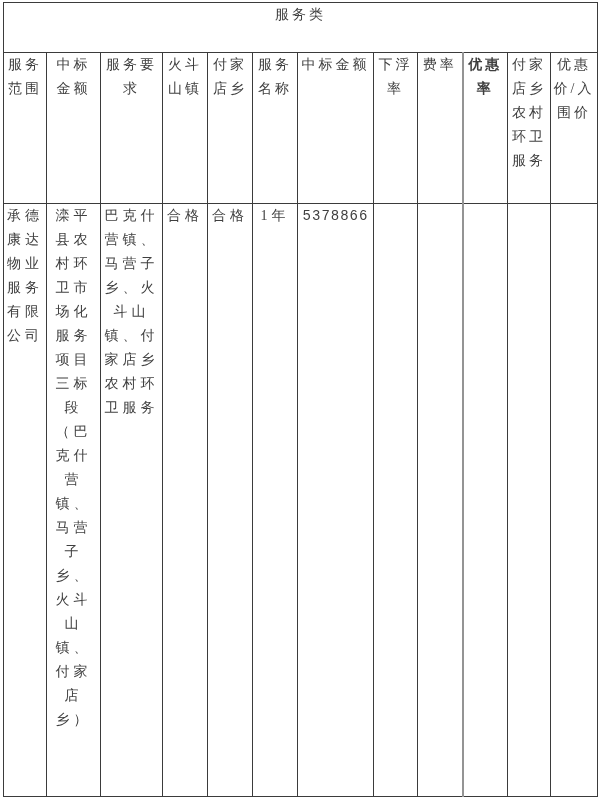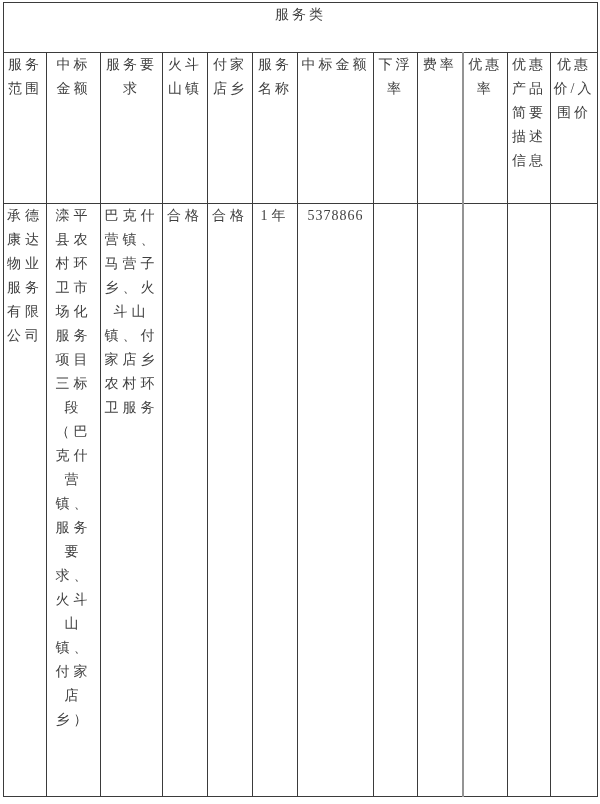--- a/index.html
+++ b/index.html
@@ -44,27 +44,28 @@
     padding-top: 6px;
     letter-spacing: 3px;
   }
   .data-cell {
     padding-top: 8px;
     letter-spacing: 4px;
   }
   .num-cell {
     padding-top: 9px;
     letter-spacing: 1px;
-    font-family: Liberation Serif, serif;
+    font-family: Liberation Mono, monospace;
     font-size: 13px;
     color: var(--num-text, #4c4c4c);
   }
   
   .divider-left {
     border-left: 2px solid var(--divider, #949494) !important;
+    font-weight: bold;
   }
 </style>
 </head>
 <body>
 
 <table id="doc-table">
   <colgroup>
     <col style="width:43px">
       <col style="width:54px">
       <col style="width:62px">
@@ -86,26 +87,26 @@
     <td class="head-cell">服务范围</td>
     <td class="head-cell">中标金额</td>
     <td class="head-cell">服务要求</td>
     <td class="head-cell">火斗山镇</td>
     <td class="head-cell">付家店乡</td>
     <td class="head-cell">服务名称</td>
     <td class="head-cell">中标金额</td>
     <td class="head-cell">下浮率</td>
     <td class="head-cell">费率</td>
     <td class="head-cell divider-left">优惠率</td>
-    <td class="head-cell">优惠产品简要描述信息</td>
+    <td class="head-cell">付家店乡农村环卫服务</td>
     <td class="head-cell">优惠价/入围价</td>
   </tr>
   <tr class="r-data">
     <td class="data-cell">承德康达物业服务有限公司</td>
-    <td class="data-cell">滦平县农村环卫市场化服务项目三标段（巴克什营镇、服务要求、火斗山镇、付家店乡）</td>
+    <td class="data-cell">滦平县农村环卫市场化服务项目三标段（巴克什营镇、马营子乡、火斗山镇、付家店乡）</td>
     <td class="data-cell">巴克什营镇、马营子乡、火斗山镇、付家店乡农村环卫服务</td>
     <td class="data-cell">合格</td>
     <td class="data-cell">合格</td>
     <td class="data-cell">1年</td>
     <td class="num-cell">5378866</td>
     <td class="data-cell"></td>
     <td class="data-cell"></td>
     <td class="data-cell divider-left"></td>
     <td class="data-cell"></td>
     <td class="data-cell"></td>

